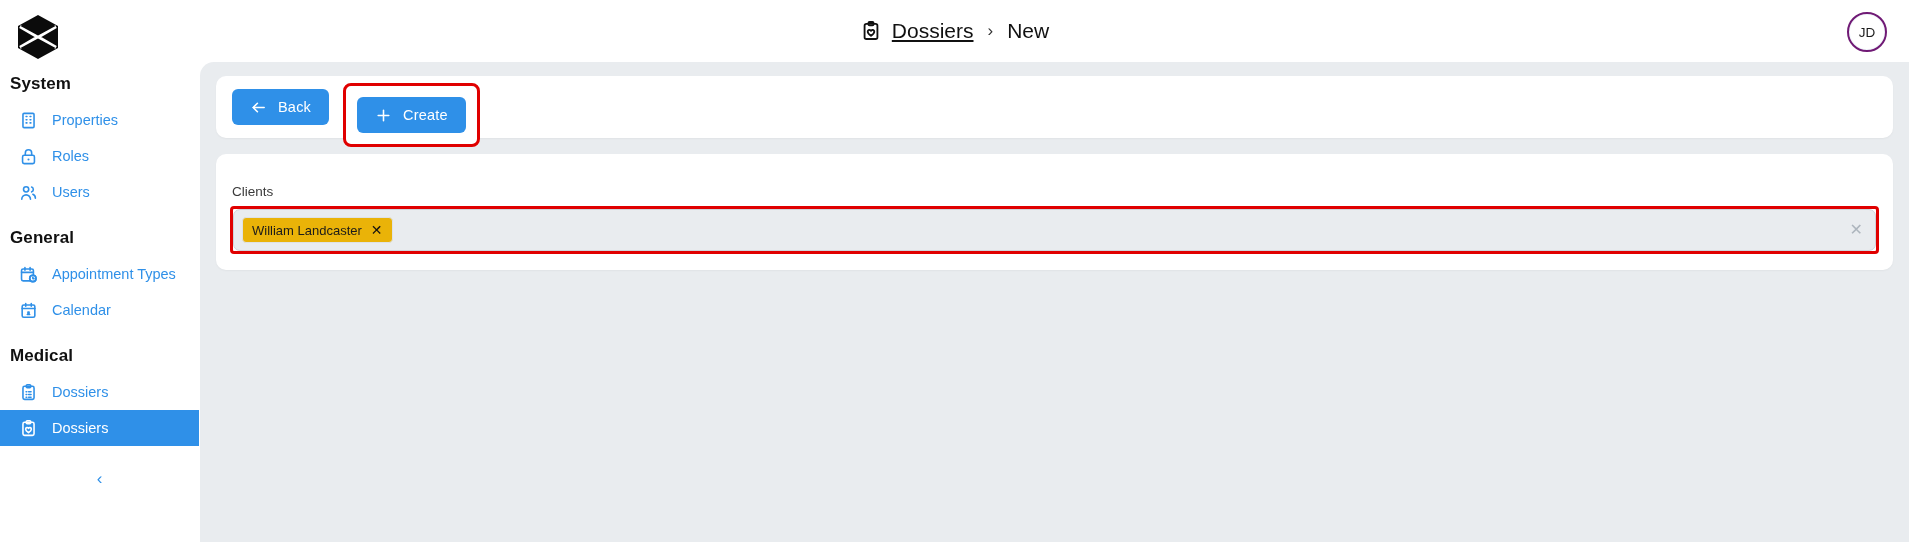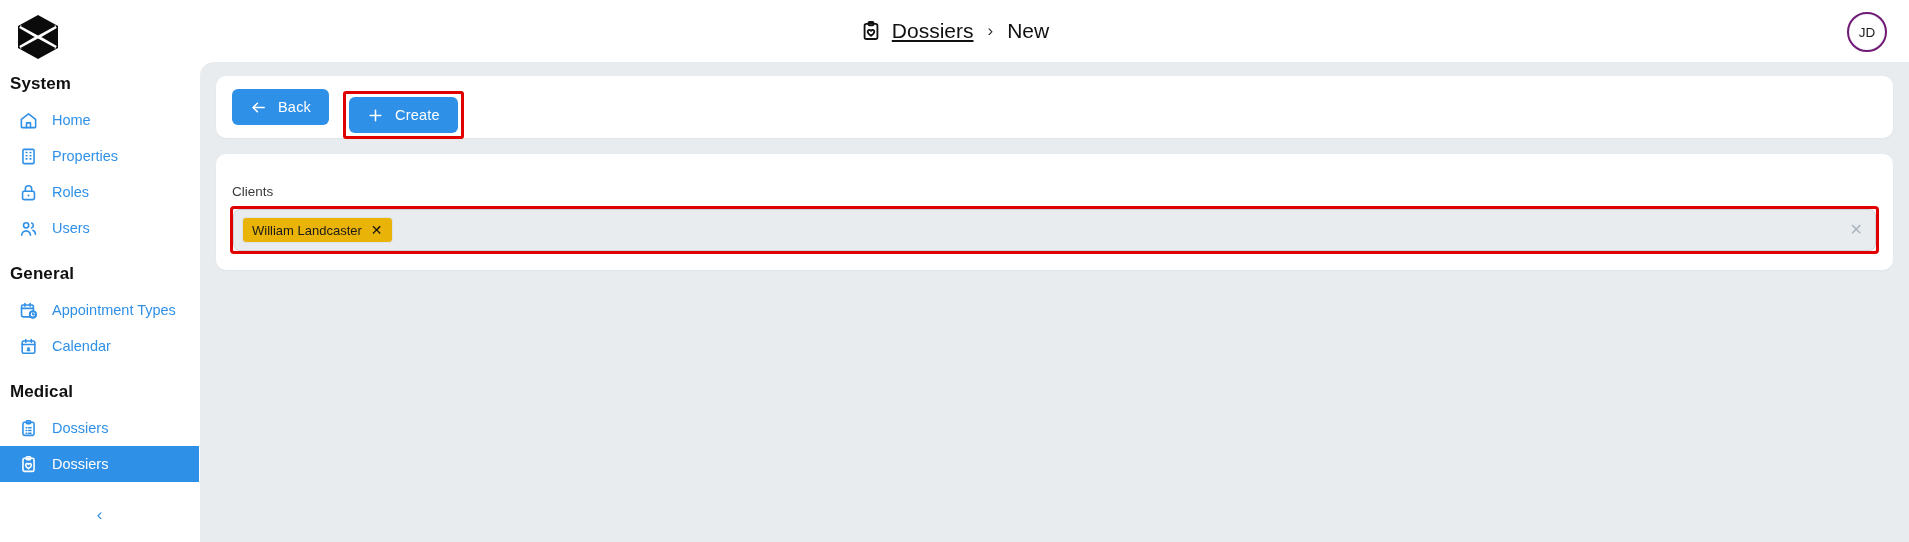--- a/index.html
+++ b/index.html
@@ -168,23 +168,23 @@
     font-size: 14.5px;
     font-family: "Liberation Sans", sans-serif;
     display: inline-flex;
     align-items: center;
     gap: 11px;
     cursor: pointer;
     letter-spacing: .2px;
   }
   .btn svg { display: block; }
   .btn-wrap-annotated {
-    padding: 3px;
+    padding: 11px;
     border: 3px solid #e00000;
-    border-radius: 3px;
+    border-radius: 8px;
     background: #ffffff;
     display: inline-flex;
     margin-top: 16px;
   }
 
   .card.form-card {
     padding: 30px 14px 16px 14px;
   }
   .field-label {
     font-size: 13.5px;
@@ -245,29 +245,20 @@
       <svg class="logo" viewBox="0 0 48 48">
         <path d="M24 2 L44 13 L44 35 L24 46 L4 35 L4 13 Z" fill="#0b0b0b"></path>
         <path d="M6 13.5 L42 34.5 M42 13.5 L6 34.5" stroke="#ffffff" stroke-width="3.2" fill="none"></path>
         <path d="M24 22.5 L6.5 13 L24 3.5 L41.5 13 Z" fill="#0b0b0b"></path>
         <path d="M24 25.5 L41.5 35 L24 44.5 L6.5 35 Z" fill="#0b0b0b"></path>
       </svg>
     </div>
 
     <div class="nav-section-title">System</div>
 
-    <div class="nav-item">
-      <span class="ico">
-        <svg viewBox="0 0 24 24" fill="none" stroke="#2f90e8" stroke-width="2" stroke-linecap="round" stroke-linejoin="round">
-          <path d="M3 10.5 L12 3.5 L21 10.5 V20 a1 1 0 0 1-1 1 H4 a1 1 0 0 1-1-1 Z"></path>
-          <path d="M9.5 21 v-6 h5 v6"></path>
-        </svg>
-      </span>
-      <span>Home</span>
-    </div>
 
     <div class="nav-item">
       <span class="ico">
         <svg viewBox="0 0 24 24" fill="none" stroke="#2f90e8" stroke-width="2" stroke-linecap="round" stroke-linejoin="round">
           <rect x="5" y="3" width="14" height="18" rx="1.5"></rect>
           <path d="M9 7h1M14 7h1M9 11h1M14 11h1M9 15h1M14 15h1"></path>
         </svg>
       </span>
       <span>Properties</span>
     </div>

